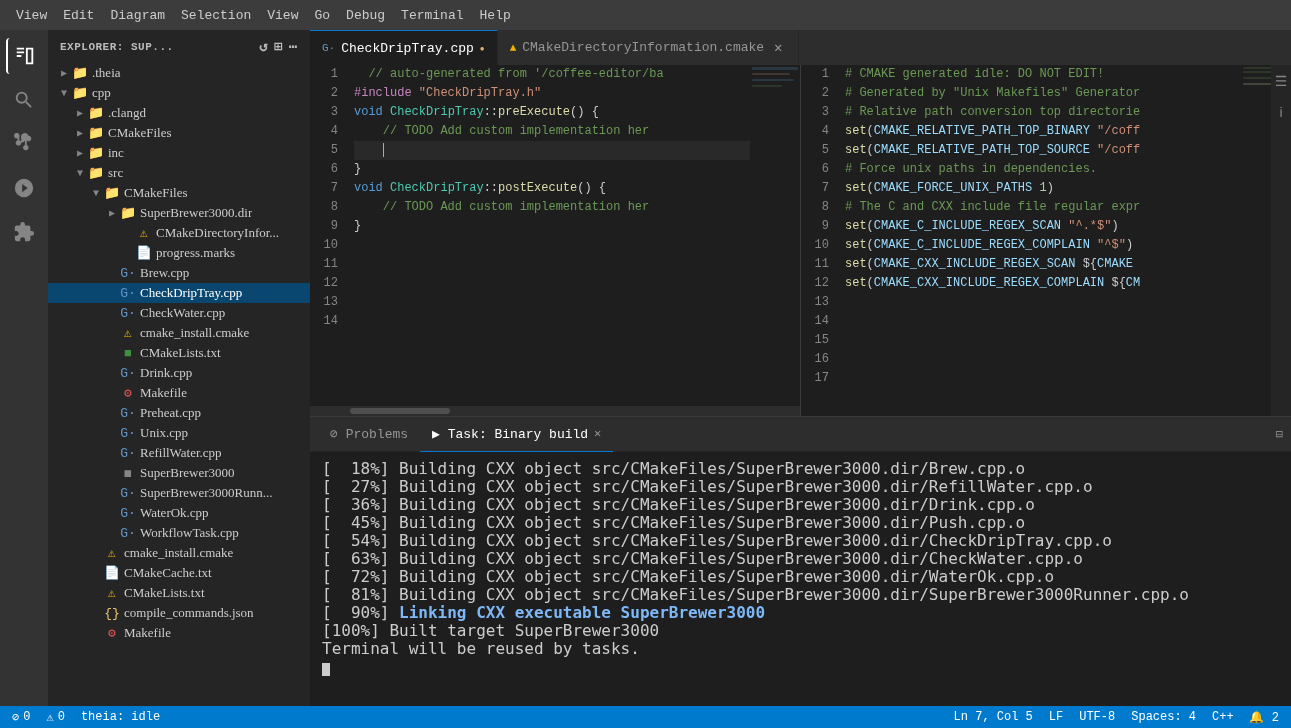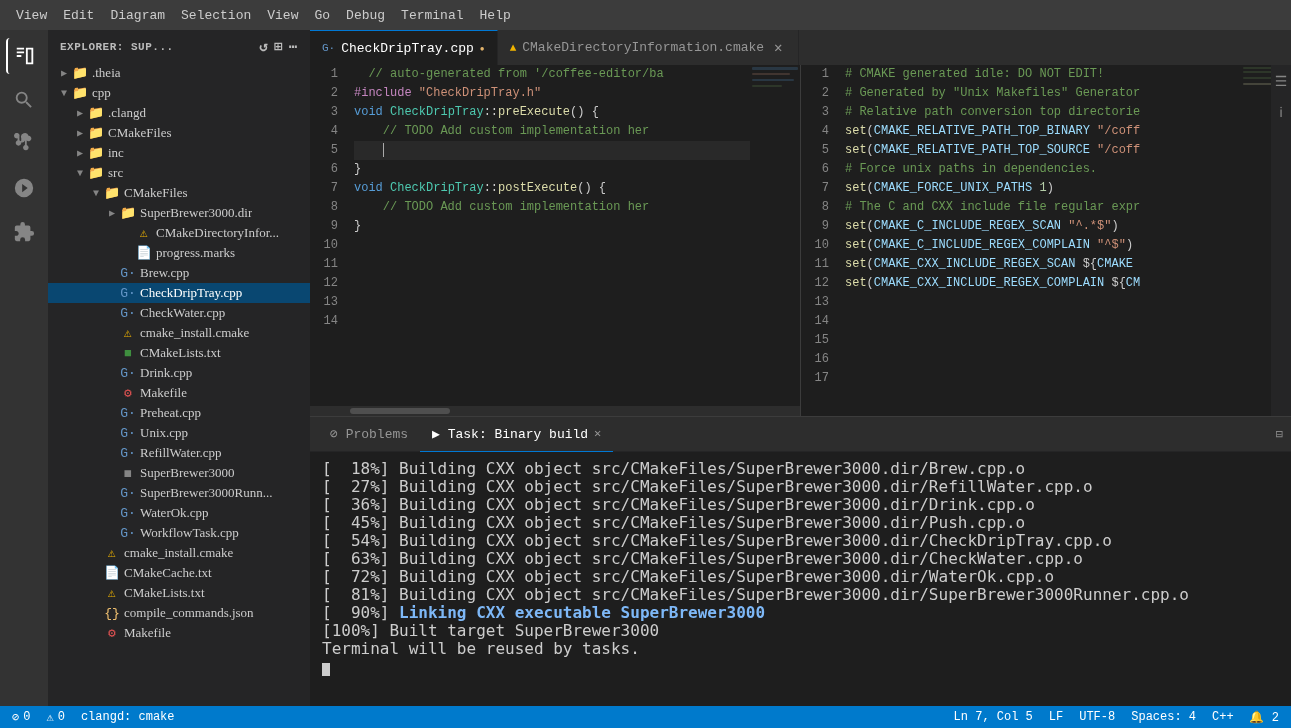--- a/index.html
+++ b/index.html
@@ -777,21 +777,21 @@
 
 <div class="status-bar">
   <span class="status-item">
     <span>⊘</span>
     <span>0</span>
   </span>
   <span class="status-item">
     <span>⚠</span>
     <span>0</span>
   </span>
-  <span class="status-item">clangd: cmake</span>
+  <span class="status-item">theia: idle</span>
   <span class="status-spacer"></span>
   <span class="status-item">Ln 7, Col 5</span>
   <span class="status-item">LF</span>
   <span class="status-item">UTF-8</span>
   <span class="status-item">Spaces: 4</span>
   <span class="status-item">C++</span>
   <span class="status-item">🔔 2</span>
 </div>
 
 </body></html>

